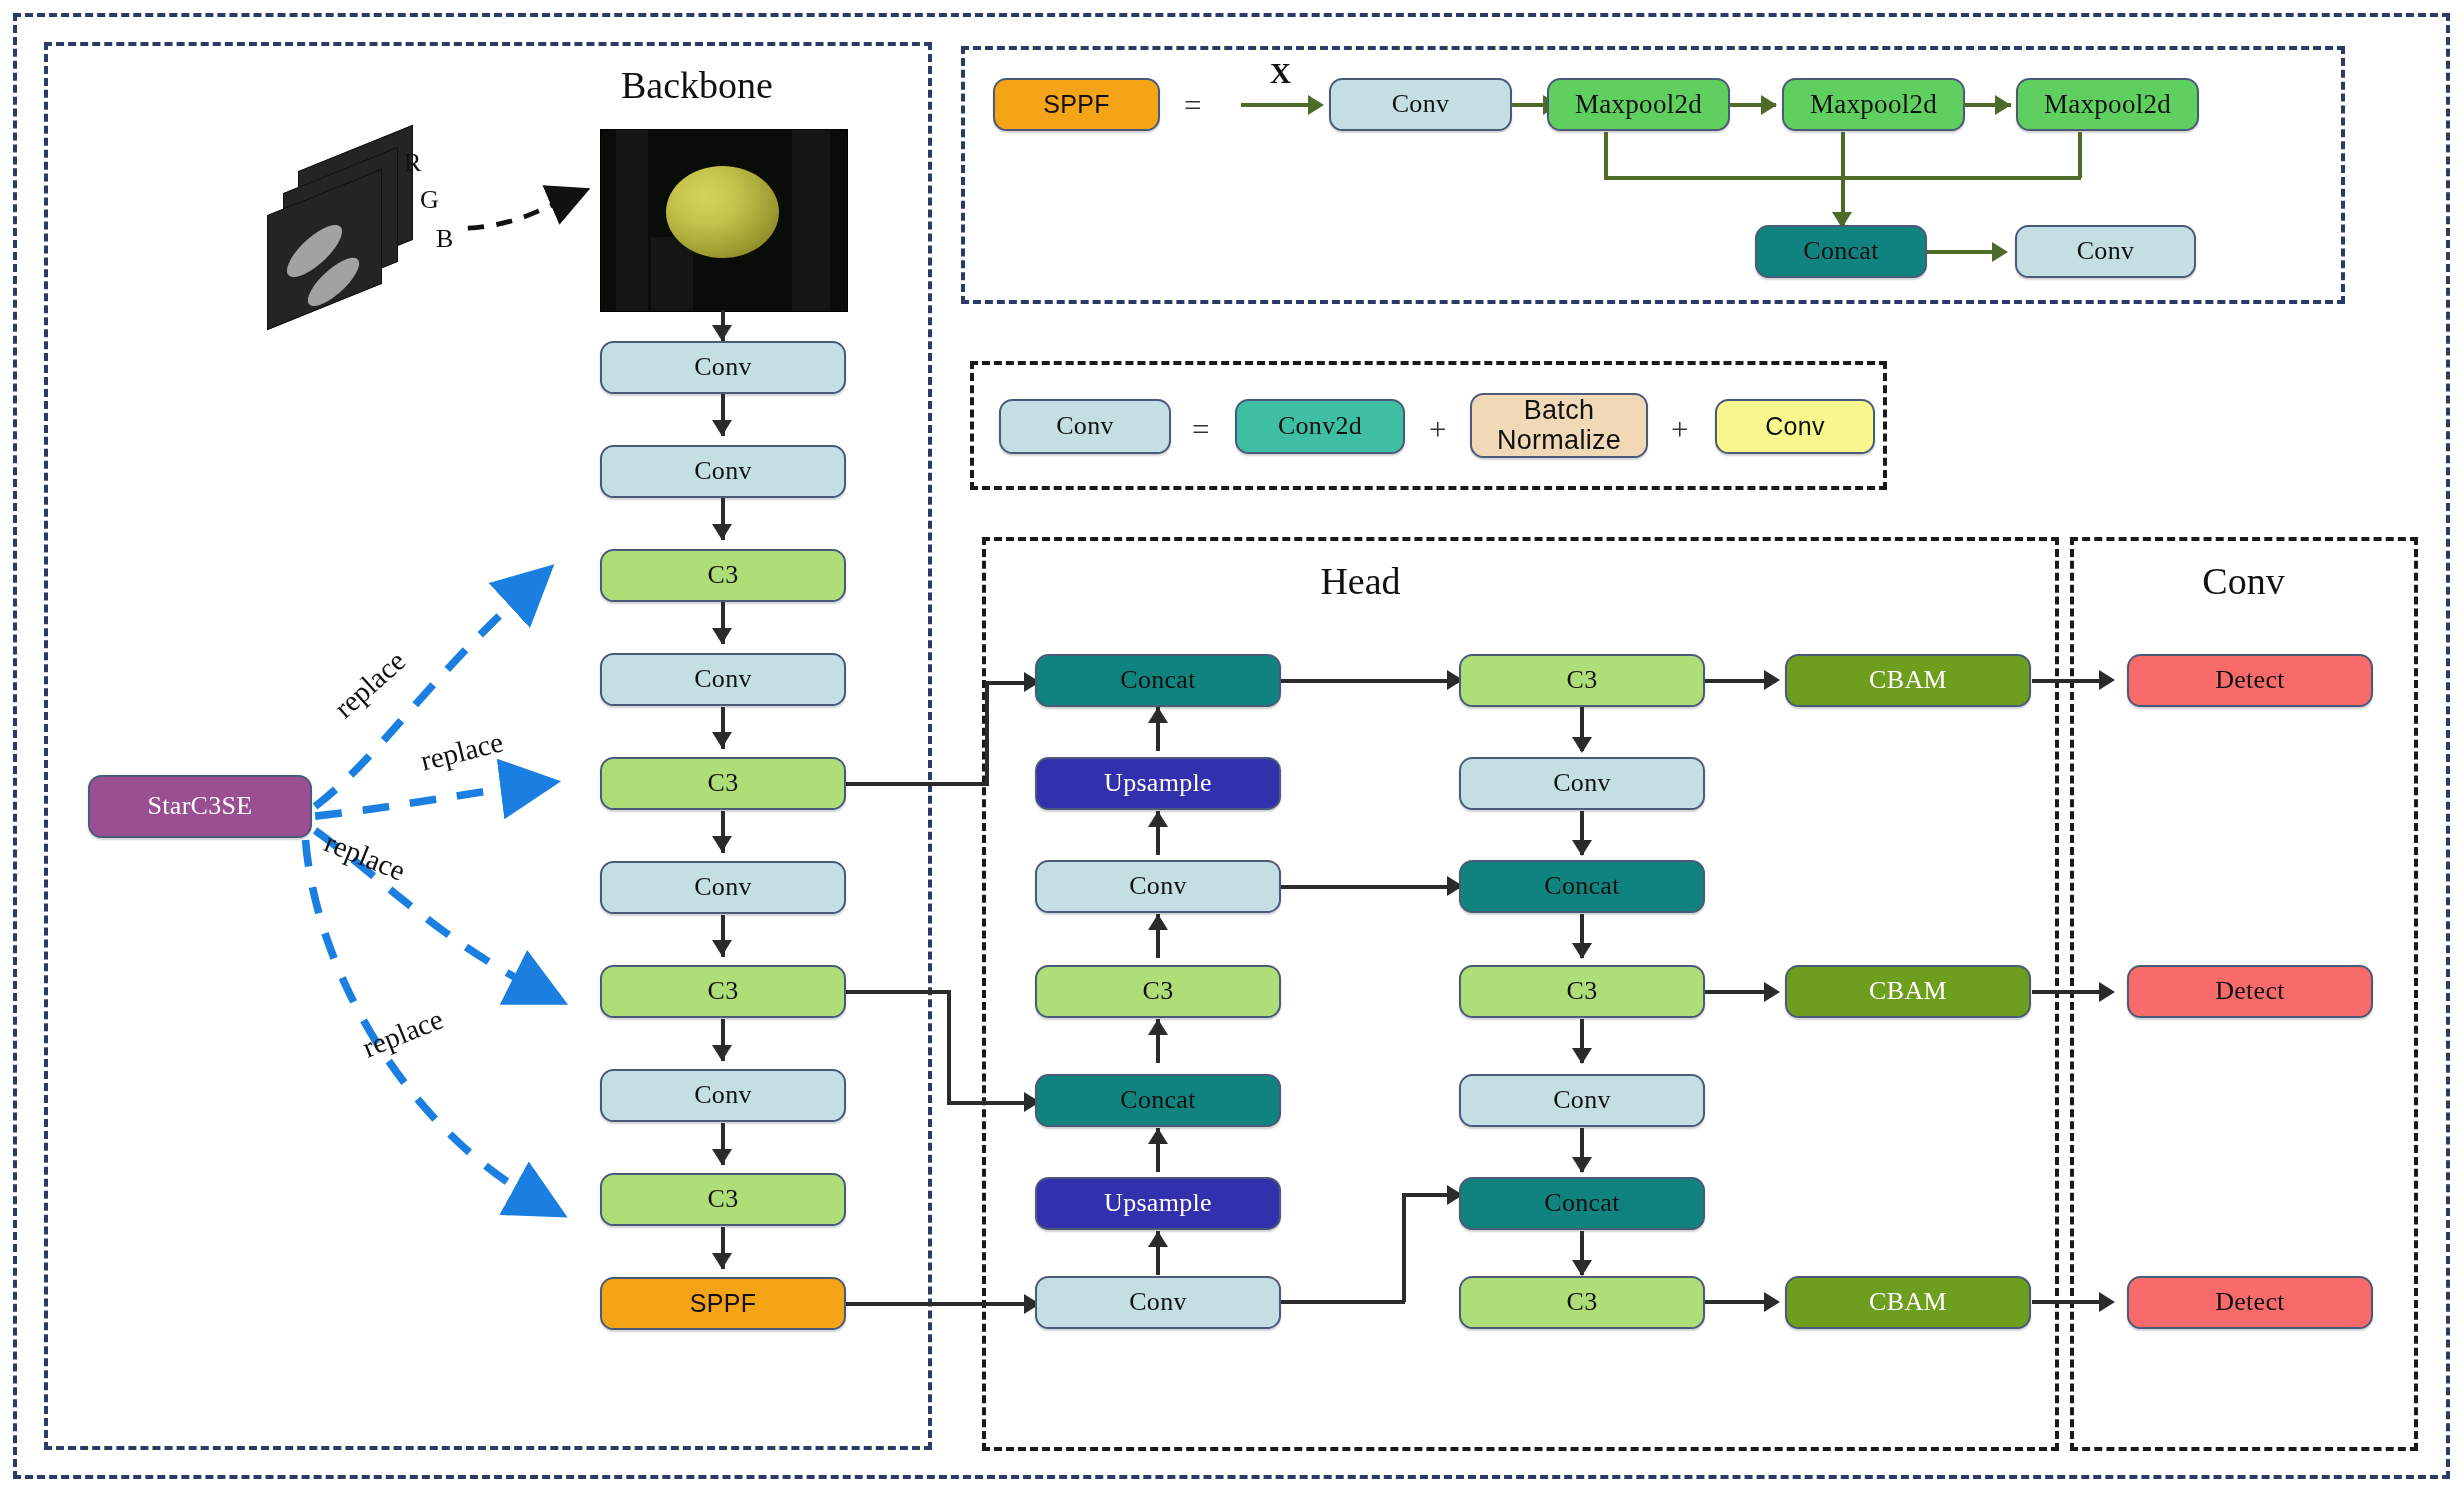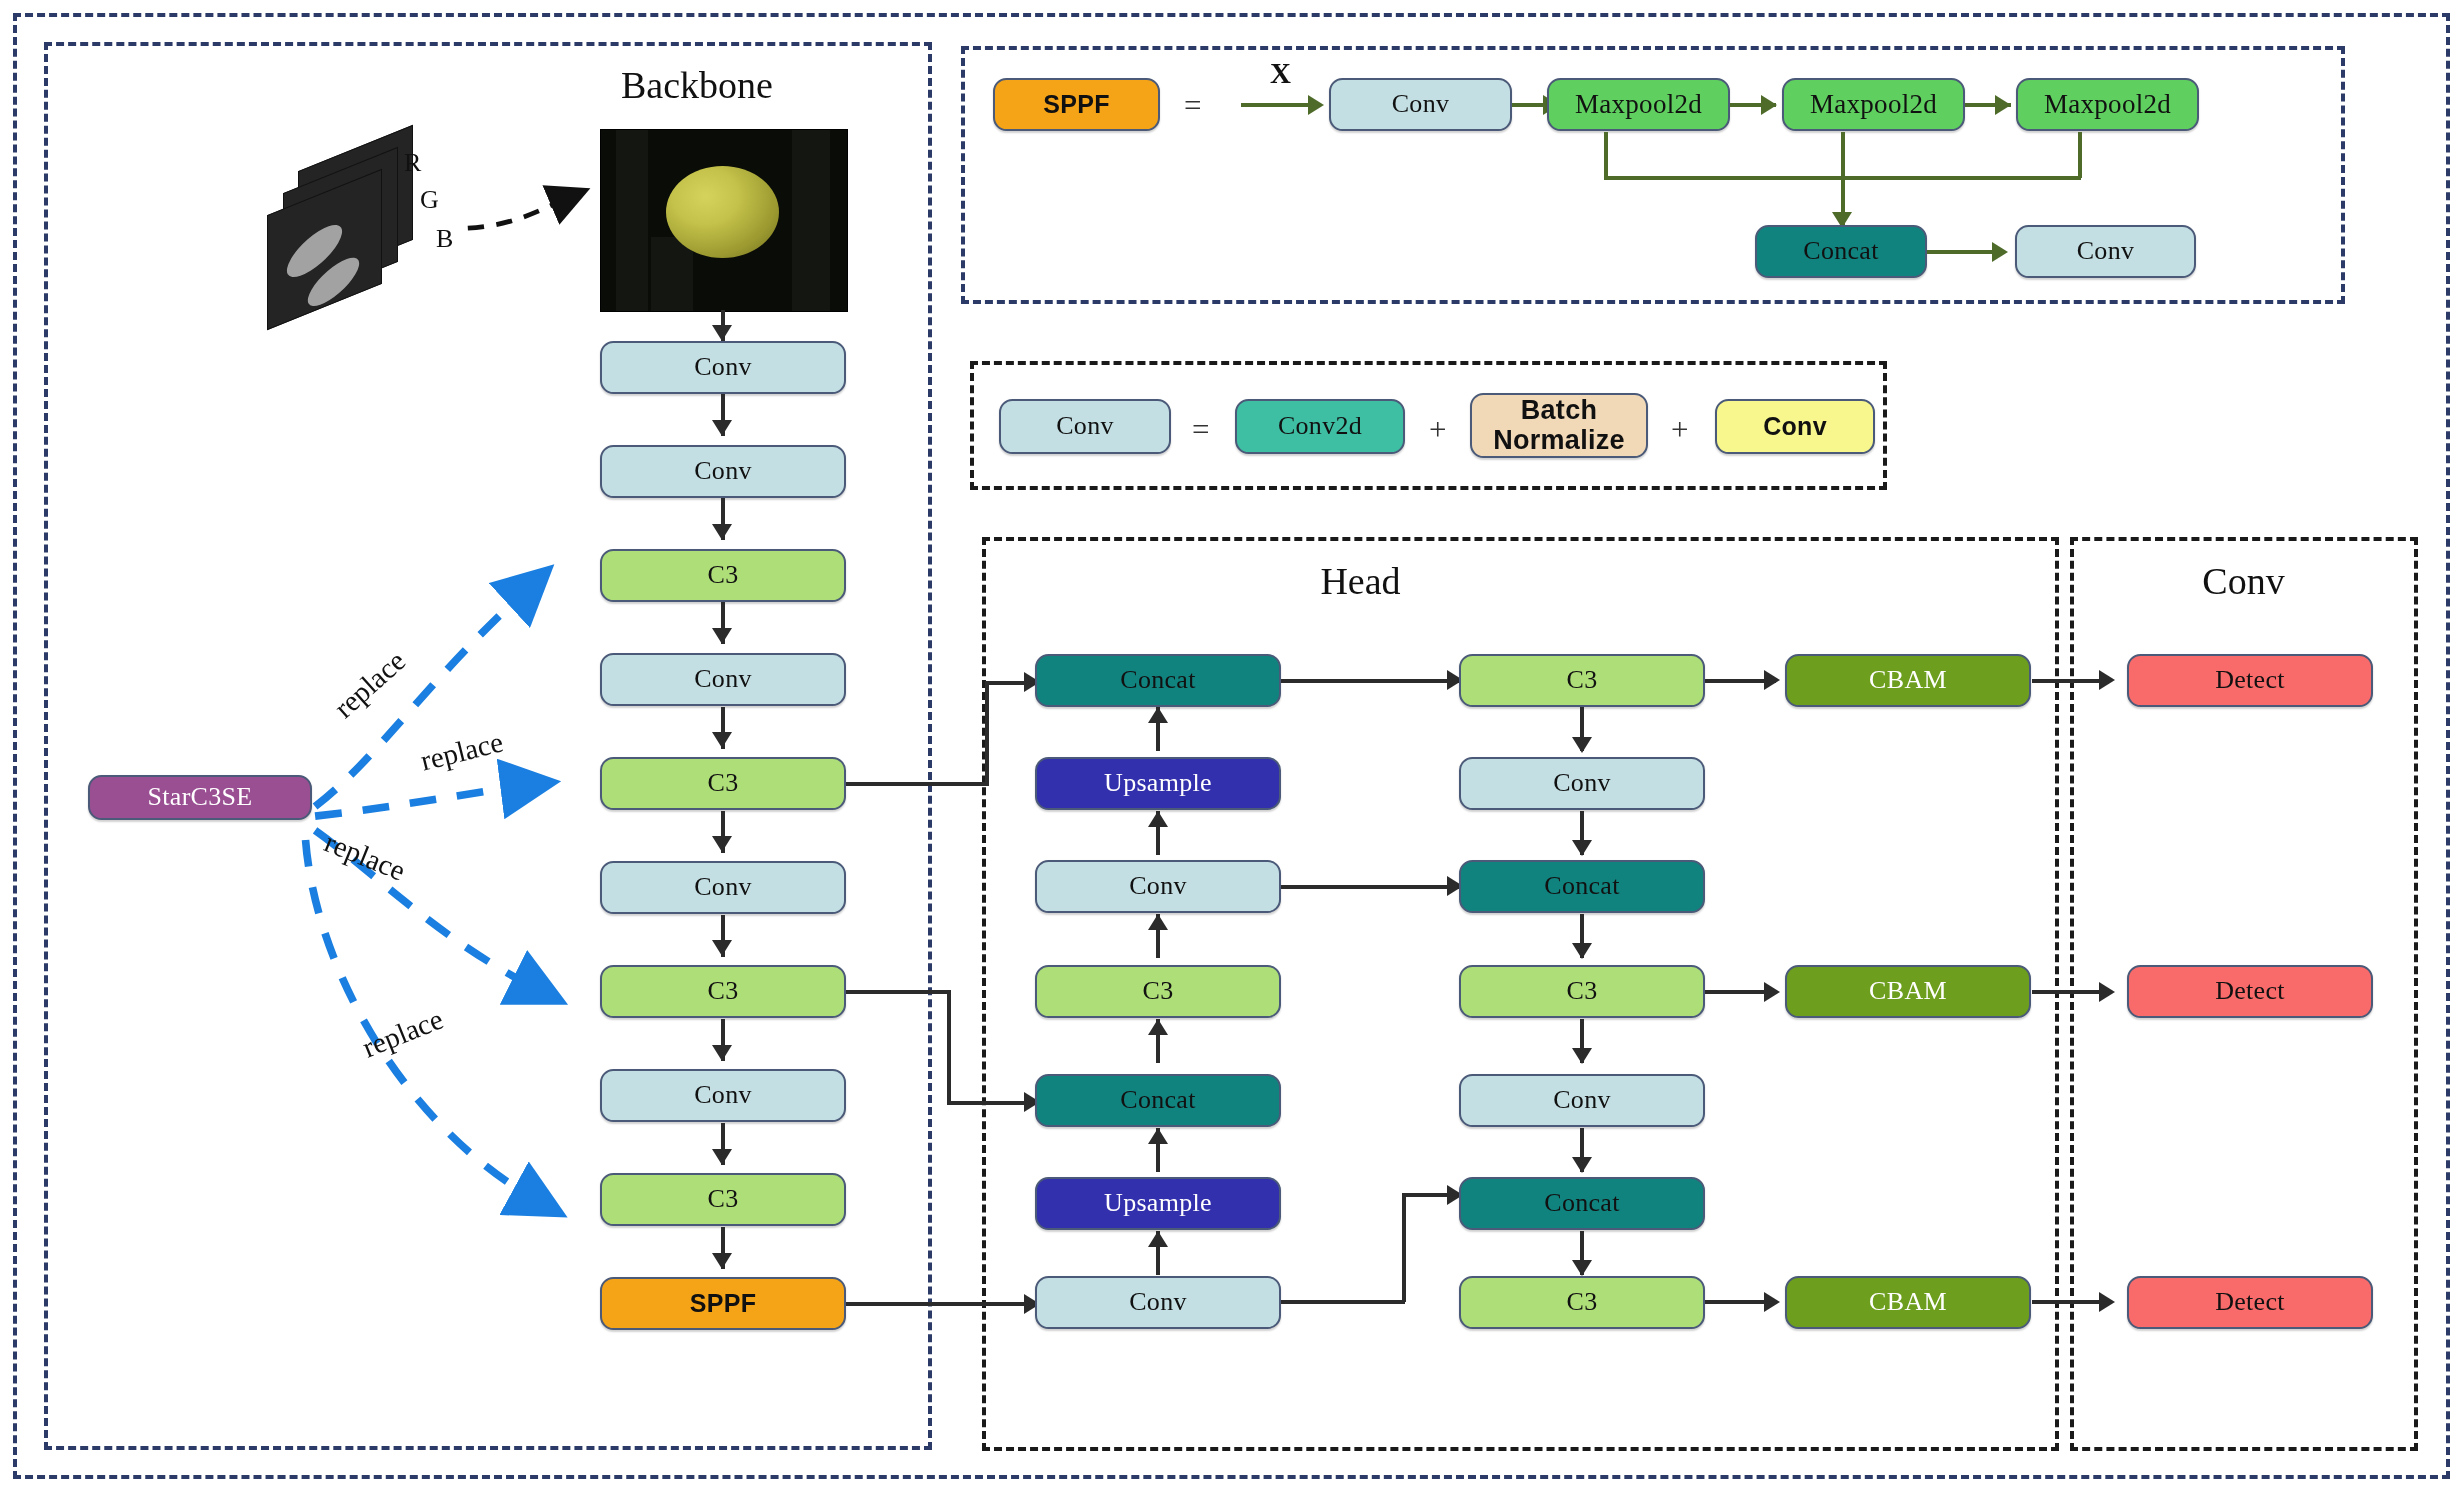--- a/index.html
+++ b/index.html
@@ -17,21 +17,21 @@
       font-family:"Liberation Serif","DejaVu Serif",serif;
       text-align:center;white-space:nowrap;}
 
   
   .node{position:absolute;box-sizing:border-box;border:2.9px solid #4a5a78;
         border-radius:13.4px;display:flex;align-items:center;justify-content:center;
         font-size:26px;color:#111;letter-spacing:0.3px;text-align:center;
         font-family:"Liberation Serif","DejaVu Serif",serif;line-height:1.1;
         box-shadow:0 1.9px 1.9px rgba(0,0,0,.18);}
   .node.white-text{color:#ffffff;}
-  .node.bold{font-weight:bold;font-family:"Liberation Sans","DejaVu Sans",sans-serif;font-size:25px;}
+  .node.bold{font-weight:normal;font-family:"Liberation Sans","DejaVu Sans",sans-serif;font-size:25px;}
   .node.small{font-size:27px;}
 
   
   .ln{position:absolute;background:#2b2b2b;}
   .ln.h{height:3.8px;}
   .ln.v{width:3.8px;}
   .ln.green{background:#4e6b2a;}
   .arrow{position:absolute;width:0;height:0;}
   .arrow.down{border-left:10.5px solid transparent;border-right:10.5px solid transparent;border-top:16px solid #2b2b2b;}
   .arrow.up{border-left:10.5px solid transparent;border-right:10.5px solid transparent;border-bottom:16px solid #2b2b2b;}
@@ -112,21 +112,21 @@
     <path d="M320,880 C330,1010 420,1180 570,1262" stroke="#1a7fe0" stroke-width="8" fill="none" stroke-dasharray="28,22" marker-end="url(#ahblue)"></path>
   </svg>
 
   <div class="thumb" style="left:600px;top:129px;width:246px;height:181px;">
     <div class="strip-l" style="left:15.3px;top:0;width:32px;height:181px;"></div>
     <div class="strip-r" style="left:191px;top:0;width:38px;height:181px;"></div>
     <div class="strip-l" style="left:50px;top:107px;width:42px;height:74px;"></div>
     <div class="fruit" style="left:65px;top:36px;width:113px;height:92px;"></div>
   </div>
 
-  <div class="node white-text" style="left:88px;top:775px;width:224px;height:45px;background:#9a4f93;">StarC3SE</div>
+  <div class="node white-text" style="left:88px;top:775px;width:224px;height:63px;background:#9a4f93;">StarC3SE</div>
 
   <div class="rep-label" style="left:328px;top:668px;transform:rotate(-42deg);">replace</div>
   <div class="rep-label" style="left:420px;top:735px;transform:rotate(-14deg);">replace</div>
   <div class="rep-label" style="left:323px;top:840px;transform:rotate(22deg);">replace</div>
   <div class="rep-label" style="left:361px;top:1017px;transform:rotate(-22deg);">replace</div>
 
   <div class="ln v" style="left:721px;top:310px;height:31px;"></div>
   <div class="arrow down" style="left:712px;top:325px;"></div>
 
   <div class="node" style="left:600px;top:341px;width:246px;height:53px;background:#c3dfe3;">Conv</div>

